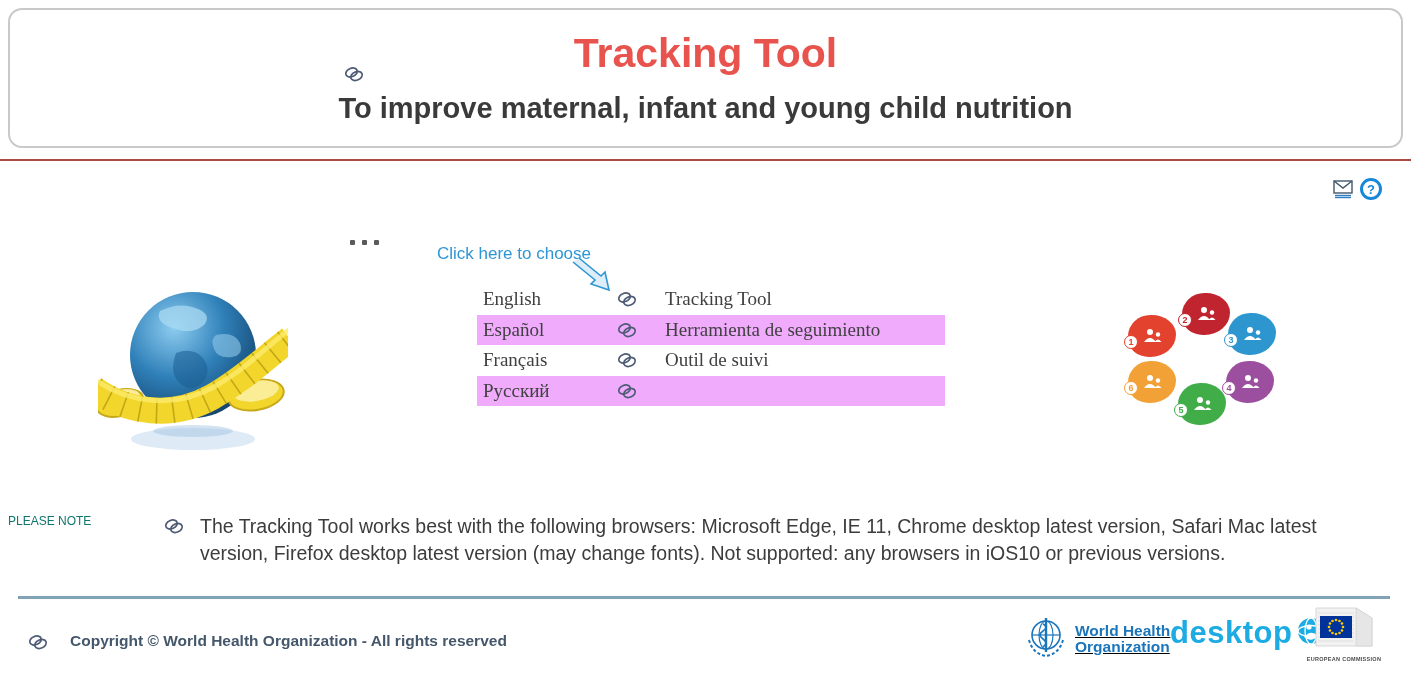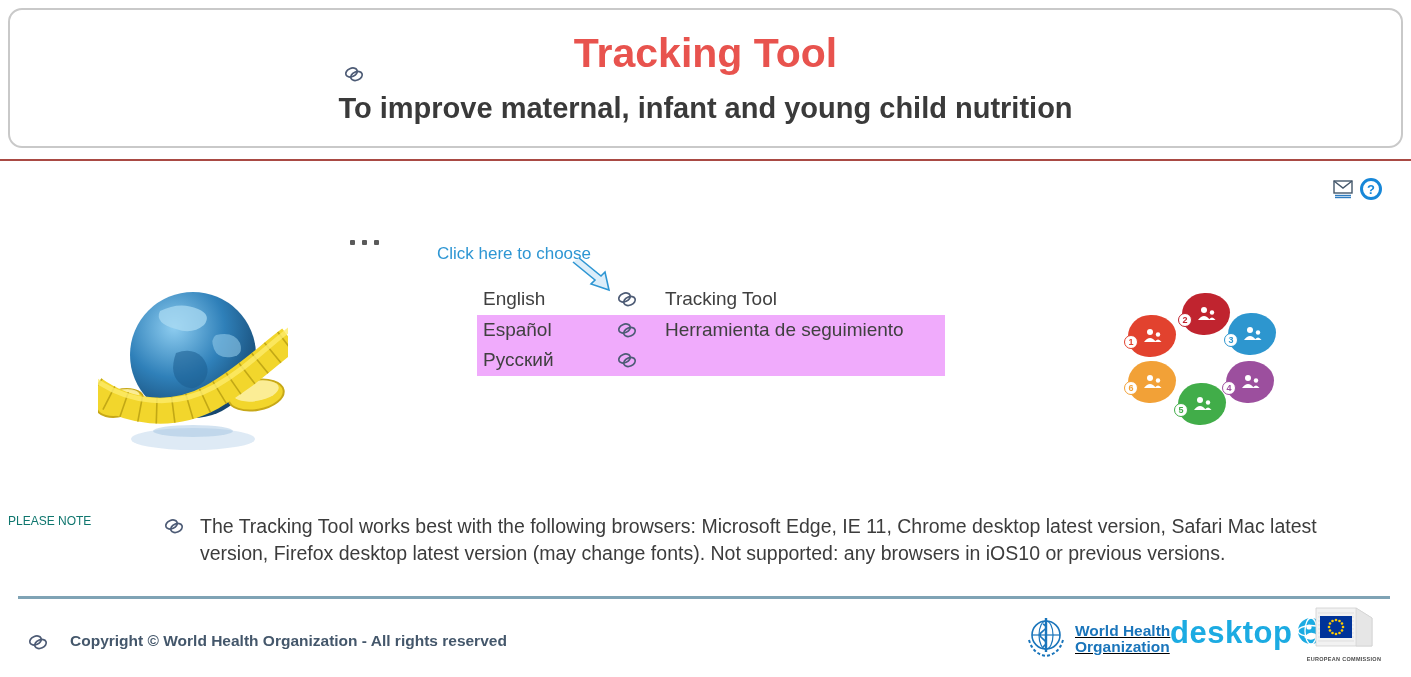--- a/index.html
+++ b/index.html
@@ -35,21 +35,21 @@
 
   
   .chain { display:inline-block; width:24px; height:20px; }
 
   
   .ellipsis-dots { position:absolute; left:350px; top:240px; display:flex; gap:7px; cursor:pointer; }
   .ellipsis-dots i { width:5px; height:5px; background:#5a5a5a; border-radius:1px; }
   .click-hint { position:absolute; left:437px; top:244px; font-size:17px; color:#2e96d3; }
   .hint-arrow { position:absolute; left:567px; top:256px; }
   .lang-table { position:absolute; left:477px; top:284px; width:468px; font-size:19px; color:#404040; }
-  .lang-row { display:grid; grid-template-columns:124px 64px 1fr; align-items:center; height:30.5px; }
+  .lang-row { display:grid; grid-template-columns:124px 64px 1fr; align-items:center; height:30.5px;font-family:Liberation Serif, serif; }
   .lang-row.stripe { background:#f0abfc; }
   .lang-name { padding-left:6px; }
   .lang-link { justify-self:start; padding-left:14px; cursor:pointer; }
 
   
   .globe-img { position:absolute; left:98px; top:283px; }
   .targets-circle { position:absolute; left:1128px; top:293px; width:148px; height:132px; }
   .blob { position:absolute; border-radius:48% 52% 55% 45% / 52% 48% 55% 45%; }
   .blob svg { position:absolute; left:50%; top:50%; transform:translate(-50%,-50%); }
   .blob .badge { position:absolute; left:-4px; bottom:8px; width:14px; height:14px; border-radius:50%;
@@ -143,20 +143,27 @@
             <use href="#chain-glyph"></use>
           </svg></span>
       <span>Tracking Tool</span>
     </div>
     <div class="lang-row stripe">
       <span class="lang-name">Español</span>
       <span class="chain lang-link"><svg width="24" height="20" viewBox="0 0 24 20">
             <use href="#chain-glyph"></use>
           </svg></span>
       <span>Herramienta de seguimiento</span>
+    </div>
+    <div class="lang-row">
+      <span class="lang-name">Français</span>
+      <span class="chain lang-link"><svg width="24" height="20" viewBox="0 0 24 20">
+            <use href="#chain-glyph"></use>
+          </svg></span>
+      <span>Outil de suivi</span>
     </div>
     <div class="lang-row stripe">
       <span class="lang-name">Русский</span>
       <span class="chain lang-link"><svg width="24" height="20" viewBox="0 0 24 20">
             <use href="#chain-glyph"></use>
           </svg></span>
     </div>
   </div>
 
   <div class="globe-img">

